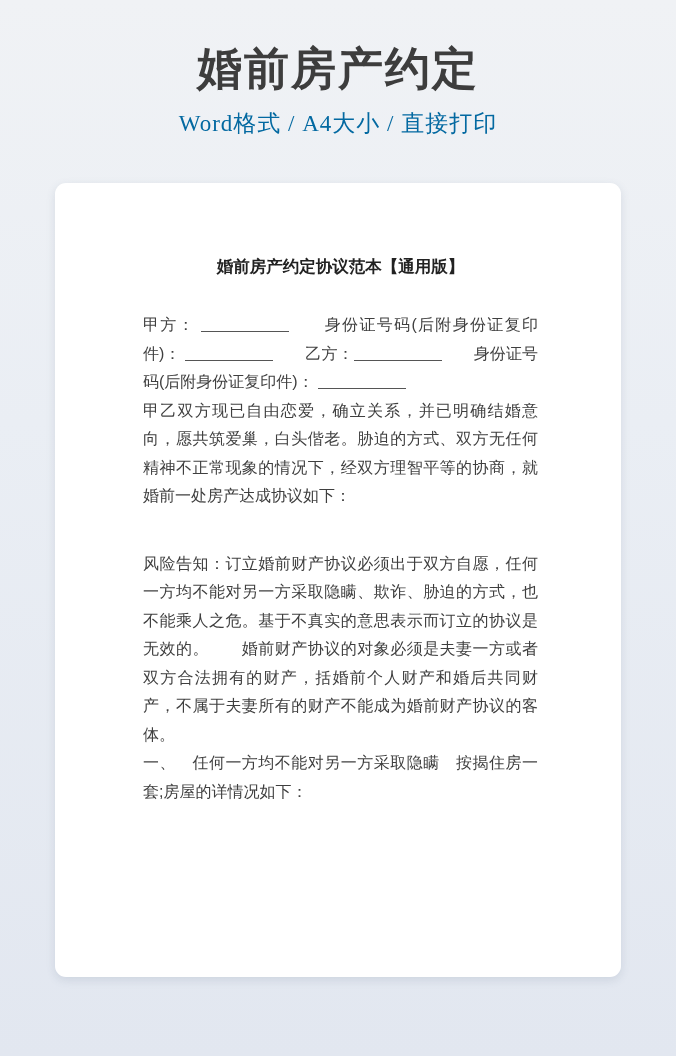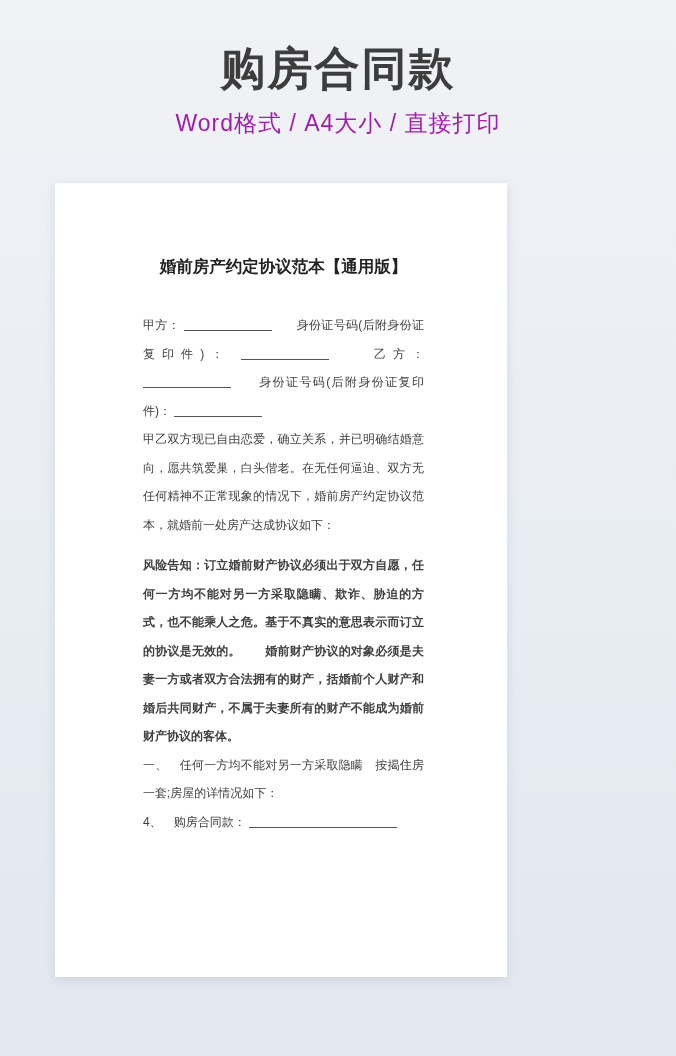--- a/index.html
+++ b/index.html
@@ -24,71 +24,71 @@
   .banner-title {
     font-size: 45px;
     font-weight: bold;
     color: #3d3d3d;
     letter-spacing: 2px;
     line-height: 1.1;
   }
   .banner-subtitle {
     margin-top: 15px;
     font-size: 23px;
-    color: #a21caf;
+    color: #0369a1;
     letter-spacing: 1px;
+    font-family: Liberation Serif, serif;
   }
   .page {
     position: absolute;
     left: 55px;
     top: 183px;
-    width: 452px;
+    width: 566px;
     height: 794px;
     background: #ffffff;
     box-shadow: 0 3px 10px rgba(70, 90, 120, 0.14);
     box-sizing: border-box;
     padding: 73px 83px 0 88px;
+    border-radius: 11px;
   }
   .doc-title {
     margin: 0 0 34px 0;
     text-align: center;
     font-size: 16.5px;
     font-weight: bold;
     color: #222222;
     line-height: 1.3;
   }
   .doc-par {
     margin: 0;
-    font-size: 12px;
+    font-size: 16px;
     color: #3f3f3f;
     line-height: 28.5px;
     text-align: justify;
     text-justify: inter-ideograph;
   }
   .doc-par.gap-before {
-    margin-top: 12px;
-    font-weight: bold;
+    margin-top: 39px;
   }
   .blank {
     display: inline-block;
     height: 13px;
     border-bottom: 1.5px solid #555555;
     vertical-align: -2px;
   }
 </style>
 </head>
 <body>
 
 <div class="banner">
-  <div class="banner-title">购房合同款</div>
+  <div class="banner-title">婚前房产约定</div>
   <div class="banner-subtitle">Word格式 / A4大小 / 直接打印</div>
 </div>
 
 <div class="page">
   <h1 class="doc-title">婚前房产约定协议范本【通用版】</h1>
   <div id="doc-body">
       <p class="doc-par">甲方： <span class="blank" style="width: 88px;"></span>　　身份证号码(后附身份证复印件)： <span class="blank" style="width: 88px;"></span>　　乙方：<span class="blank" style="width: 88px;"></span>　　身份证号码(后附身份证复印件)： <span class="blank" style="width: 88px;"></span></p>
-      <p class="doc-par">甲乙双方现已自由恋爱，确立关系，并已明确结婚意向，愿共筑爱巢，白头偕老。在无任何逼迫、双方无任何精神不正常现象的情况下，婚前房产约定协议范本，就婚前一处房产达成协议如下：</p>
+      <p class="doc-par">甲乙双方现已自由恋爱，确立关系，并已明确结婚意向，愿共筑爱巢，白头偕老。胁迫的方式、双方无任何精神不正常现象的情况下，经双方理智平等的协商，就婚前一处房产达成协议如下：</p>
       <p class="doc-par gap-before">风险告知：订立婚前财产协议必须出于双方自愿，任何一方均不能对另一方采取隐瞒、欺诈、胁迫的方式，也不能乘人之危。基于不真实的意思表示而订立的协议是无效的。　　婚前财产协议的对象必须是夫妻一方或者双方合法拥有的财产，括婚前个人财产和婚后共同财产，不属于夫妻所有的财产不能成为婚前财产协议的客体。</p>
       <p class="doc-par">一、　任何一方均不能对另一方采取隐瞒　按揭住房一套;房屋的详情况如下：</p>
-      <p class="doc-par">4、　购房合同款： <span class="blank" style="width: 148px;"></span></p>
     </div>
 </div>
 
 </body></html>

